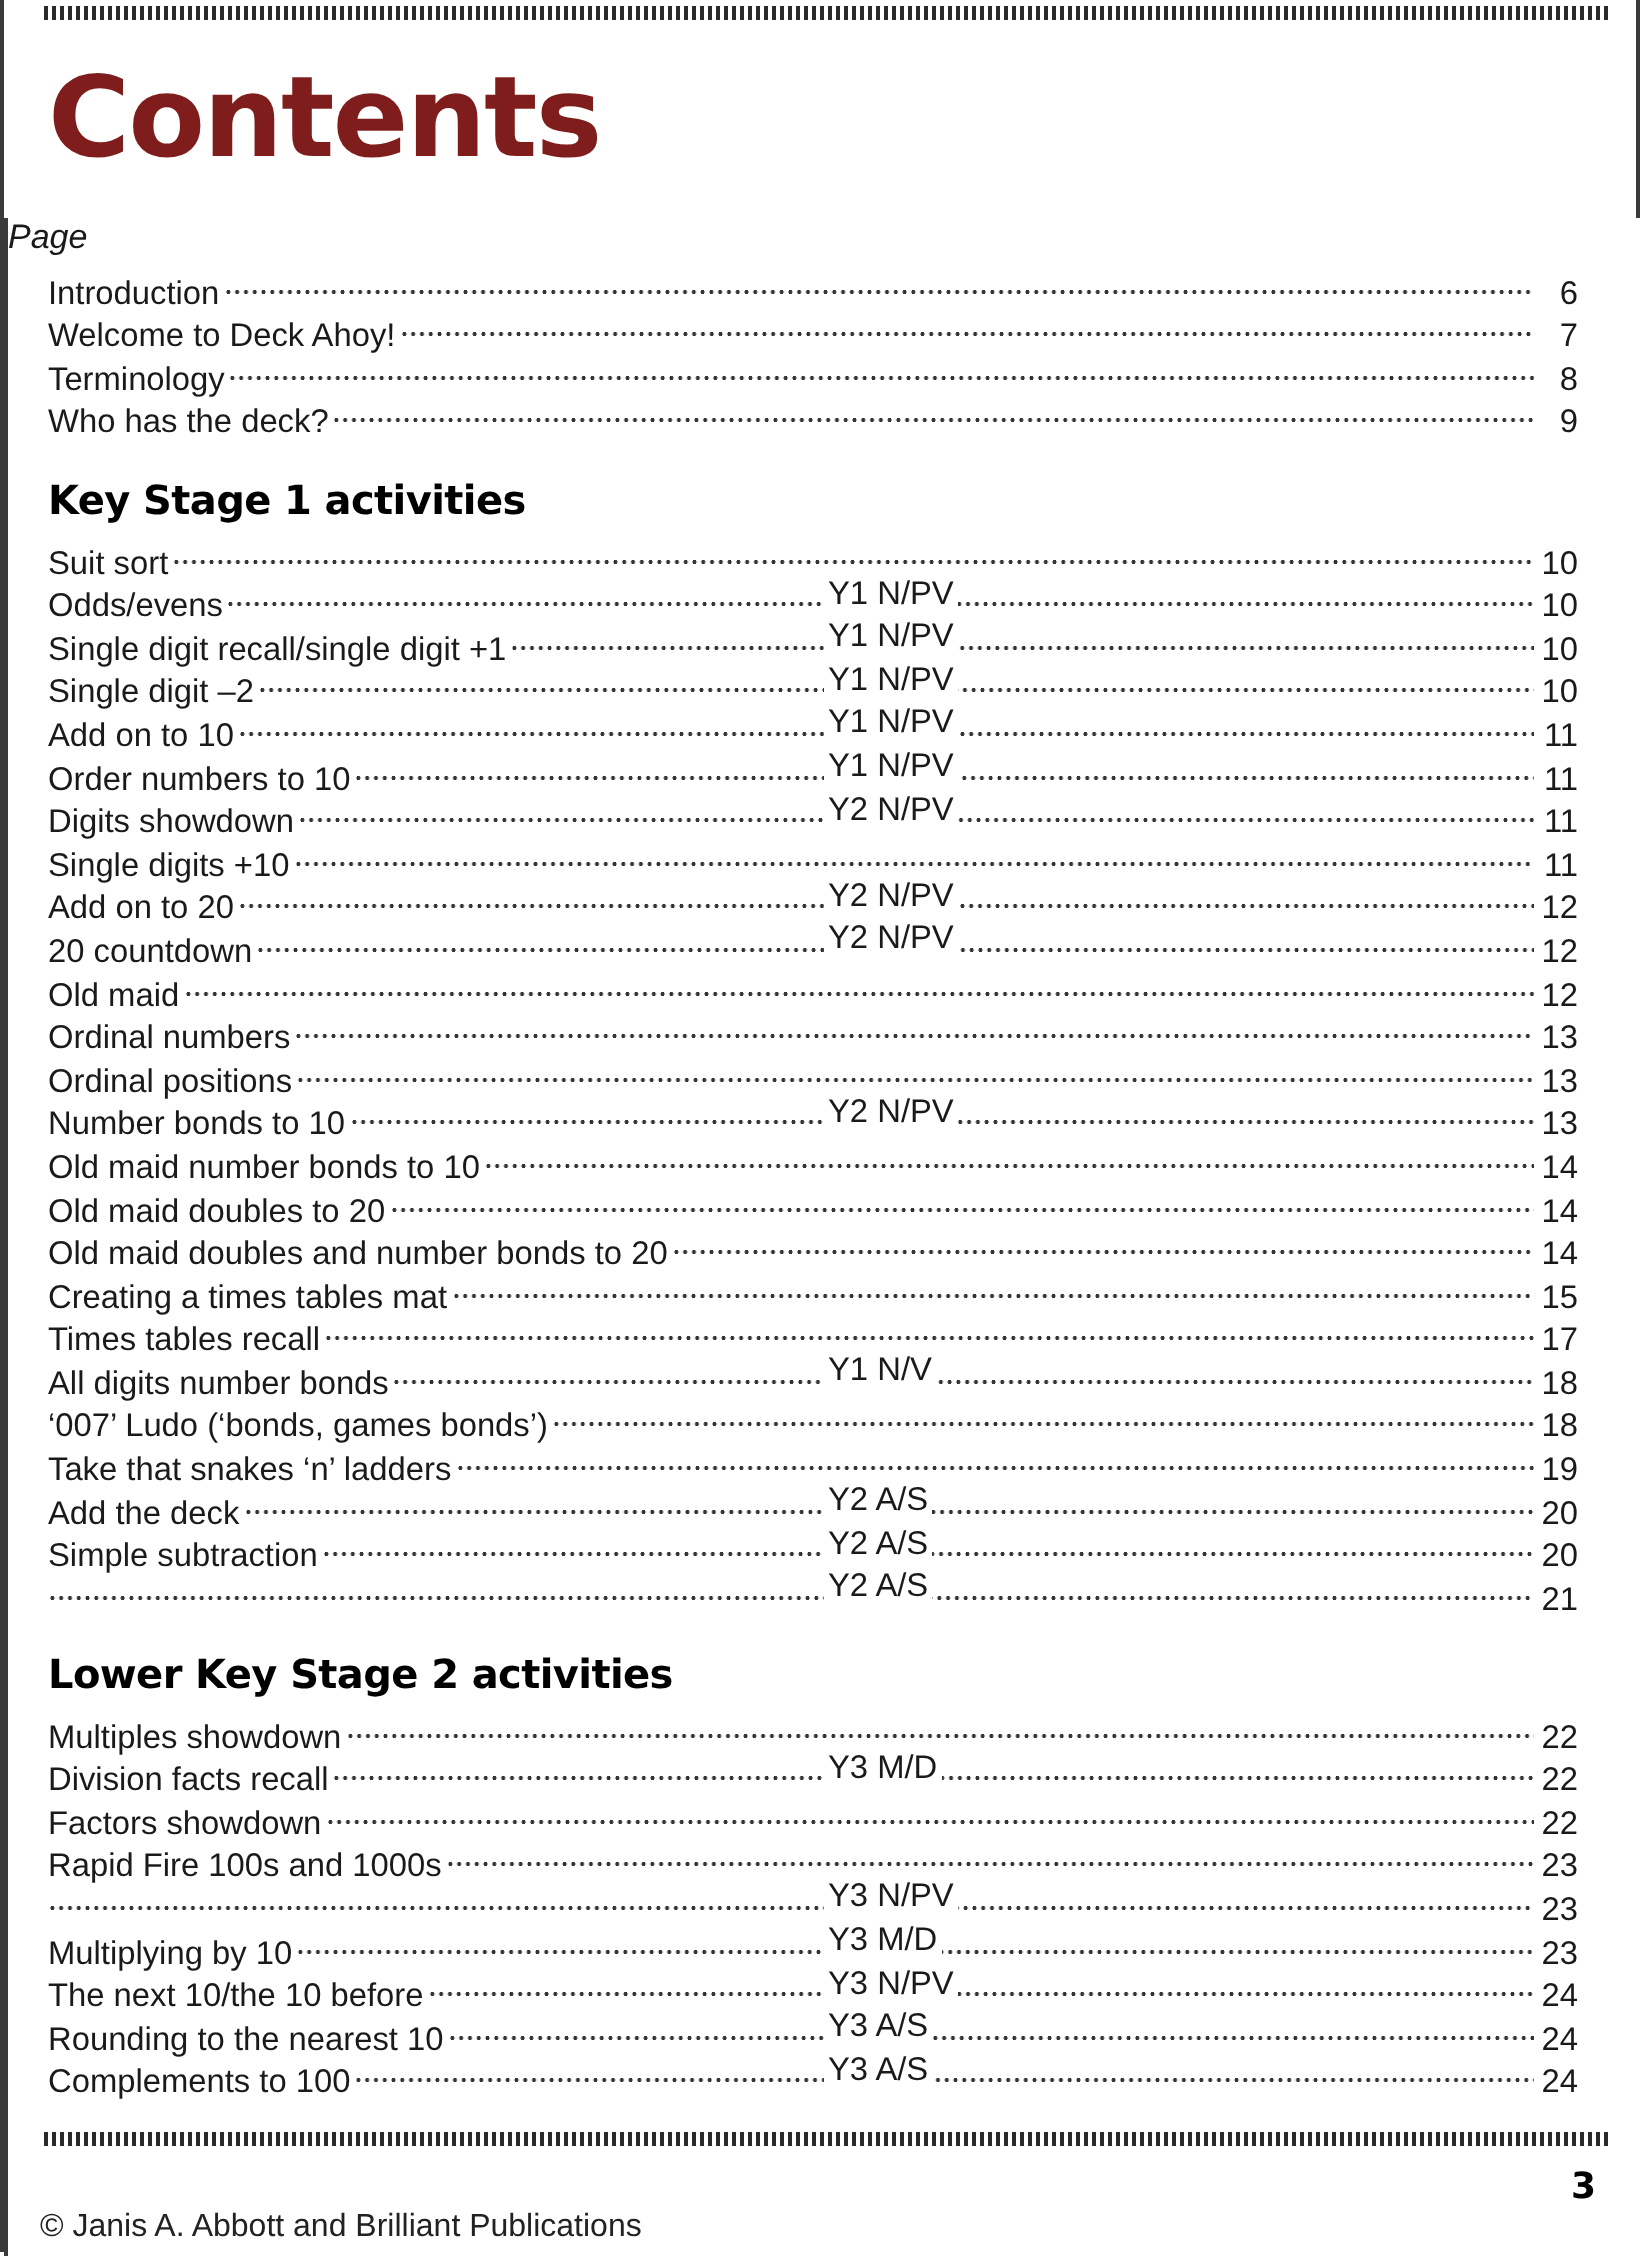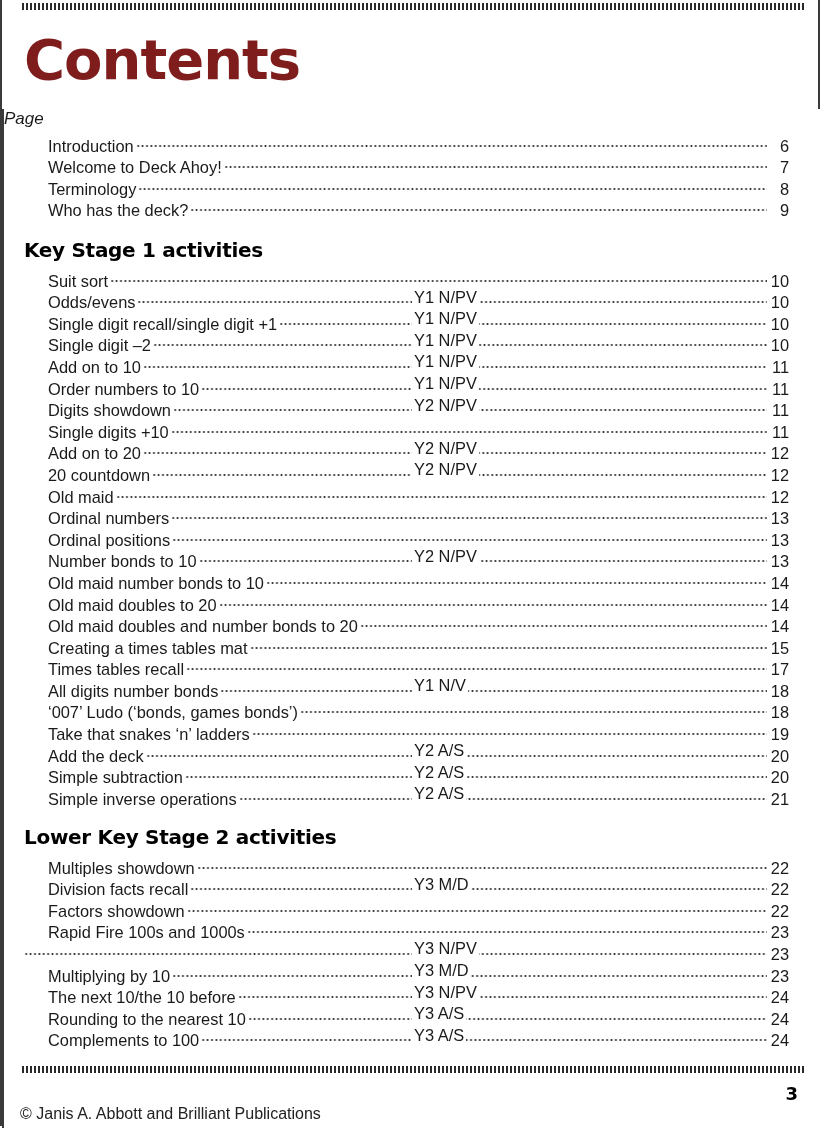--- a/index.html
+++ b/index.html
@@ -30,21 +30,21 @@
   .section { position: absolute; left: 22px; width: 765px; }
   .section-title {
     font-family: "DejaVu Sans", sans-serif; font-weight: bold; font-size: 20px;
     color: #000000; height: 30px; line-height: 30px; letter-spacing: -0.3px;
   }
   .row {
     position: relative; height: 21.6px; line-height: 21.6px; font-size: 16.4px;
     display: flex; align-items: baseline; white-space: nowrap;
   }
   .row .lbl, .row .nc, .row .pg { background: #fff; position: relative; z-index: 1; }
-  .row .lbl { padding-right: 2px; margin-left: 24px; }
+  .row .lbl { padding-right: 2px; }
   .row .leader {
     flex: 1; overflow: hidden; position: relative; height: 21.6px;
   }
   .row .leader::before {
     content: ""; position: absolute; left: 0; right: 0; bottom: 5px; height: 2px;
     background: radial-gradient(circle, #333 0.9px, transparent 1.1px) 0 0 / 4.4px 2px repeat-x;
   }
   .row .nc-wrap { position: absolute; left: 340px; top: 0; display: flex; }
   .row .nc { padding: 0 2px; margin-left: 48px; }
   .row .pg { padding-left: 4px; text-align: right; min-width: 18px; }
@@ -261,21 +261,20 @@
   </div>
         <div class="row">
     <span class="lbl">Simple subtraction</span>
     <span class="leader"></span>
     <span class="nc-wrap">
             <span class="nc">Y2 A/S</span>
           </span>
     <span class="pg">20</span>
   </div>
         <div class="row">
-    <span class="lbl">Simple inverse operations</span>
     <span class="leader"></span>
     <span class="nc-wrap">
             <span class="nc">Y2 A/S</span>
           </span>
     <span class="pg">21</span>
   </div>
       </div>
   </div>
 
   <div class="section" style="top:822px;">

